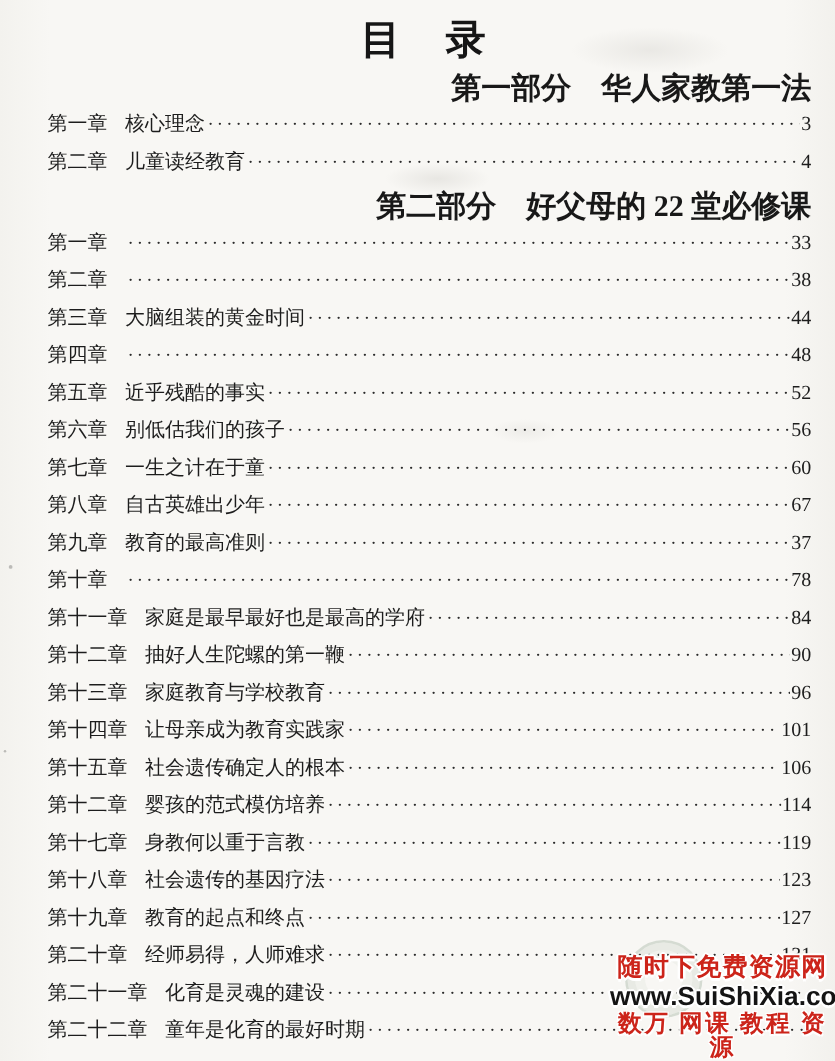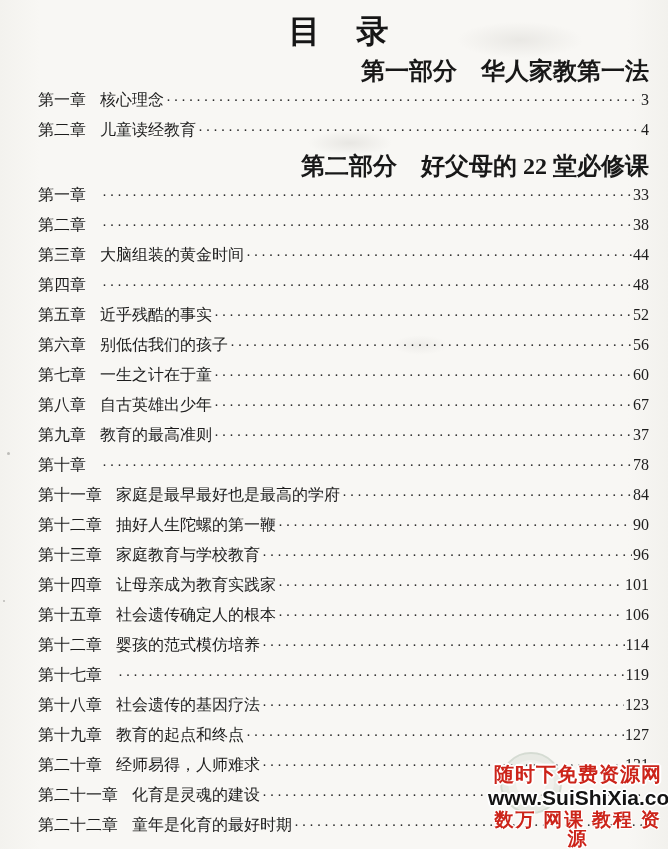--- a/index.html
+++ b/index.html
@@ -179,20 +179,21 @@
     <span class="pagenum">106</span>
   </div>
         <div class="entry-row">
     <span class="chapter">第十二章</span>
     <span class="etitle">婴孩的范式模仿培养</span>
     <span class="dots">························································································································</span>
     <span class="pagenum">114</span>
   </div>
         <div class="entry-row">
     <span class="chapter">第十七章</span>
+    <span class="etitle">身教何以重于言教</span>
     <span class="dots">························································································································</span>
     <span class="pagenum">119</span>
   </div>
         <div class="entry-row">
     <span class="chapter">第十八章</span>
     <span class="etitle">社会遗传的基因疗法</span>
     <span class="dots">························································································································</span>
     <span class="pagenum">123</span>
   </div>
         <div class="entry-row">

